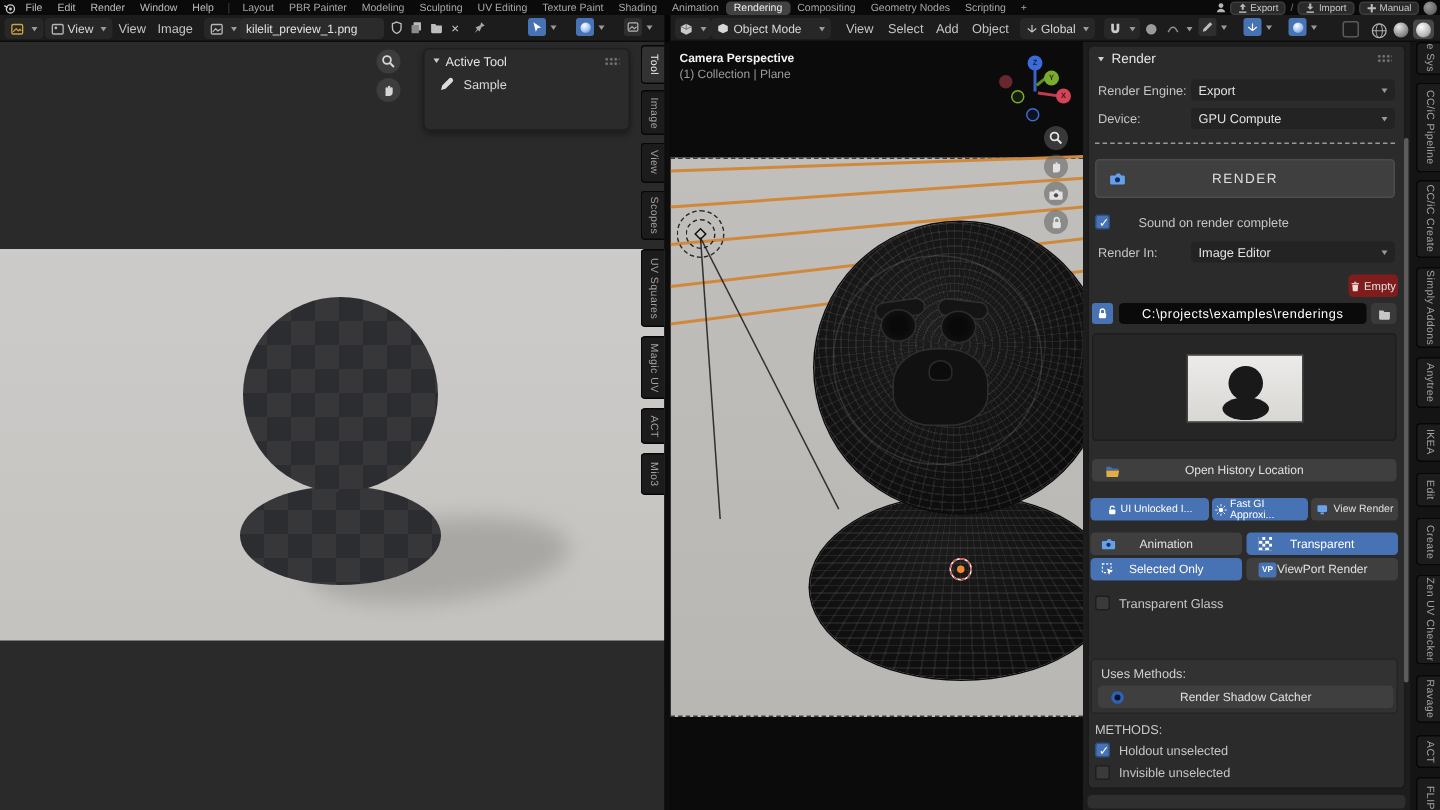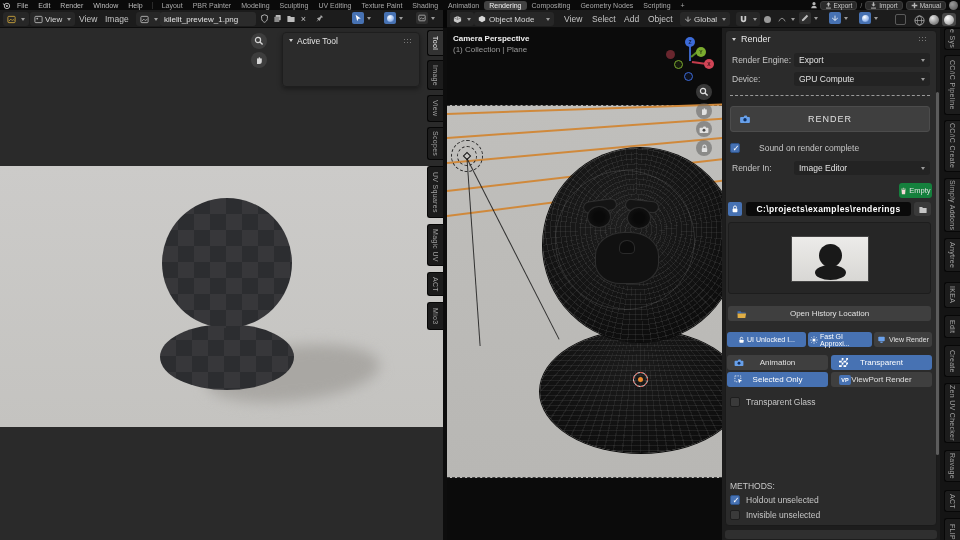--- a/index.html
+++ b/index.html
@@ -14,21 +14,21 @@
 .ws{font-size:7px;color:#a8a8a8;padding:1px 5px;border-radius:3px;height:9px;display:flex;align-items:center}
 .ws.on{background:#424242;color:#f0f0f0}
 .act{background:#2a2a2a;border:1px solid #3c3c3c;border-radius:3px;height:9px;display:flex;align-items:center;gap:2px;font-size:6.5px;color:#c9c9c9;padding:0 4px}
 .wdg{background:#272727;border-radius:3px;display:flex;align-items:center;padding:0 4px;height:14px;font-size:8px;color:#d8d8d8;gap:2px}
 .hdr{background:#1c1c1c;border-bottom:1px solid #0c0c0c}
 .cb{width:10px;height:10px;border-radius:2px;background:#3a3a3a;border:1px solid #1e1e1e;flex:none;position:relative}
 .cb.on{background:#4772b3;border-color:#2d5288}
 .cb.on::after{content:"✓";position:absolute;left:1.5px;top:-1.5px;font-size:8.5px;color:#fff}
 .btn{background:#3f3f3f;border-radius:3px;display:flex;align-items:center;justify-content:center;font-size:8px;color:#e0e0e0;gap:4px}
 .btn.blue{background:#4772b3;color:#fff}
-.btn.red{background:#15803d}
+.btn.red{background:#7f1d1d}
 .dd{background:#232323;border-radius:3px;display:flex;align-items:center;height:14px;font-size:8.5px;color:#e2e2e2;padding:0 5px;justify-content:space-between}
 .lbl{font-size:8.5px;color:#c6c6c6}
 .box{background:#323232;border:1px solid #242424;border-radius:3px}
 .vtab{writing-mode:vertical-rl;font-size:7px;color:#a2a2a2;background:#1c1c1c;border:1px solid #070707;border-right:none;border-radius:3px 0 0 3px;display:flex;align-items:center;justify-content:center;letter-spacing:.3px;width:16px;position:absolute;right:0}
 .vtab.on{background:#323232;color:#ececec}
 .ico{display:inline-flex;align-items:center;justify-content:center;flex:none}
 .iconbtn{width:11px;height:11px;border-radius:2px;display:inline-flex;align-items:center;justify-content:center;background:transparent}
 .bluesq{width:12px;height:12px;border-radius:2px;background:#4772b3;display:inline-flex;align-items:center;justify-content:center}
 .navbtn{width:16px;height:16px;border-radius:50%;background:rgba(95,95,95,.55);display:flex;align-items:center;justify-content:center;position:absolute}
 .checker9{width:9px;height:9px;background:conic-gradient(#fff 0 90deg,transparent 0 180deg,#fff 0 270deg,transparent 0);background-size:4.5px 4.5px}
@@ -282,20 +282,28 @@
   </div>
 
   <div class="abs" style="left:282px;top:4px;width:138px;height:55px;background:rgba(44,44,44,.96);border:1px solid #1e1e1e;border-radius:4px;box-shadow:0 2px 5px rgba(0,0,0,.4)">
     <div class="f" style="height:15px;padding:0 6px;justify-content:space-between">
       <span class="f" style="gap:4px">
         <span class="cv cvd" style="margin:0"></span>
         <span style="font-size:8.5px;color:#e4e4e4">Active Tool</span>
       </span>
       <span class="grip"></span>
     </div>
+    <div class="f" style="height:16px;padding:0 10px;gap:6px">
+      <span class="ico">
+        <svg width="10" height="10" viewBox="0 0 10 10">
+            <path d="M1 9 4 8.2 8.6 3.6 A1.5 1.5 0 0 0 6.4 1.4 L1.8 6Z" fill="#dcdcdc"></path>
+          </svg>
+      </span>
+      <span style="font-size:8.5px;color:#d8d8d8">Sample</span>
+    </div>
   </div>
 
   <div class="vtab on" style="top:2px;height:26px">Tool</div>
   <div class="vtab" style="top:32px;height:30px">Image</div>
   <div class="vtab" style="top:67px;height:27px">View</div>
   <div class="vtab" style="top:99px;height:33px">Scopes</div>
   <div class="vtab" style="top:138px;height:52px">UV Squares</div>
   <div class="vtab" style="top:196px;height:42px">Magic UV</div>
   <div class="vtab" style="top:244px;height:24px">ACT</div>
   <div class="vtab" style="top:274px;height:28px">Mio3</div>
@@ -436,21 +444,21 @@
     </span>
     <span>Empty</span>
   </div>
 
   <span class="bluesq abs" style="left:6px;top:174px;width:14px;height:14px">
     <svg width="8" height="8" viewBox="0 0 10 10">
         <rect x="2" y="4.5" width="6" height="4.5" rx="1" fill="#fff"></rect>
         <path d="M3.2 4.5 V3 a1.8 1.8 0 0 1 3.6 0 V4.5" fill="none" stroke="#fff" stroke-width="1.2"></path>
       </svg>
   </span>
-  <div class="abs f" style="left:24px;top:174px;width:165px;height:14px;background:#0a0a0a;border-radius:3px;justify-content:center;font-size:8.5px;font-weight:bold;color:#fff;letter-spacing:.4px">C:\projects\examples\renderings</div>
+  <div class="abs f" style="left:24px;top:174px;width:165px;height:14px;background:#0a0a0a;border-radius:3px;justify-content:center;font-size:8.5px;font-weight:normal;color:#fff;letter-spacing:.4px">C:\projects\examples\renderings</div>
   <div class="abs f" style="left:192px;top:174px;width:17px;height:14px;background:#3a3a3a;border-radius:3px;justify-content:center">
     <svg width="10" height="9" viewBox="0 0 10 10">
         <path d="M1 2.2 h3 l1 1.2 h4 v4.8 a.8 .8 0 0 1 -.8 .8 h-6.4 a.8 .8 0 0 1 -.8 -.8 Z" fill="#c6c6c6"></path>
       </svg>
   </div>
 
   <div class="abs" style="left:6px;top:194px;width:203px;height:72px;background:#262626;border:1px solid #1d1d1d;border-radius:3px">
     <div class="abs" style="left:62px;top:13px;width:78px;height:46px;background:linear-gradient(180deg,#ecebe9,#d8d7d4);border:1px solid #444">
       <span class="abs" style="left:27px;top:7px;width:23px;height:23px;border-radius:50%;background:#191919"></span>
       <span class="abs" style="left:23px;top:28px;width:31px;height:15px;border-radius:50%;background:#191919"></span>
@@ -521,20 +529,32 @@
     <span class="abs f" style="left:8px;width:12px;height:10px;background:#4772b3;border-radius:2px;font-size:5.5px;font-weight:bold;color:#fff;justify-content:center">VP</span>
     <span>ViewPort Render</span>
   </div>
 
   <div class="abs f" style="left:8px;top:369px;gap:6px">
     <span class="cb"></span>
     <span class="lbl">Transparent Glass</span>
   </div>
 
 
+  <div class="box abs" style="left:5px;top:411px;width:205px;height:37px">
+    <span class="abs" style="left:6px;top:4px;font-size:8.5px;color:#cfcfcf">Uses Methods:</span>
+    <div class="btn abs" style="left:4px;top:17px;width:197px;height:15px">
+      <span class="ico abs" style="left:8px">
+        <svg width="10" height="10" viewBox="0 0 10 10">
+            <circle cx="5" cy="5" r="4.2" fill="#2e62b8"></circle>
+            <circle cx="5" cy="5" r="2" fill="#07142b"></circle>
+          </svg>
+      </span>
+      <span>Render Shadow Catcher</span>
+    </div>
+  </div>
 
   <span class="abs" style="left:8px;top:453px;font-size:8.5px;color:#c9c9c9">METHODS:</span>
   <div class="abs f" style="left:8px;top:467px;gap:6px">
     <span class="cb on"></span>
     <span class="lbl">Holdout unselected</span>
   </div>
   <div class="abs f" style="left:8px;top:482px;gap:6px">
     <span class="cb"></span>
     <span class="lbl">Invisible unselected</span>
   </div>

